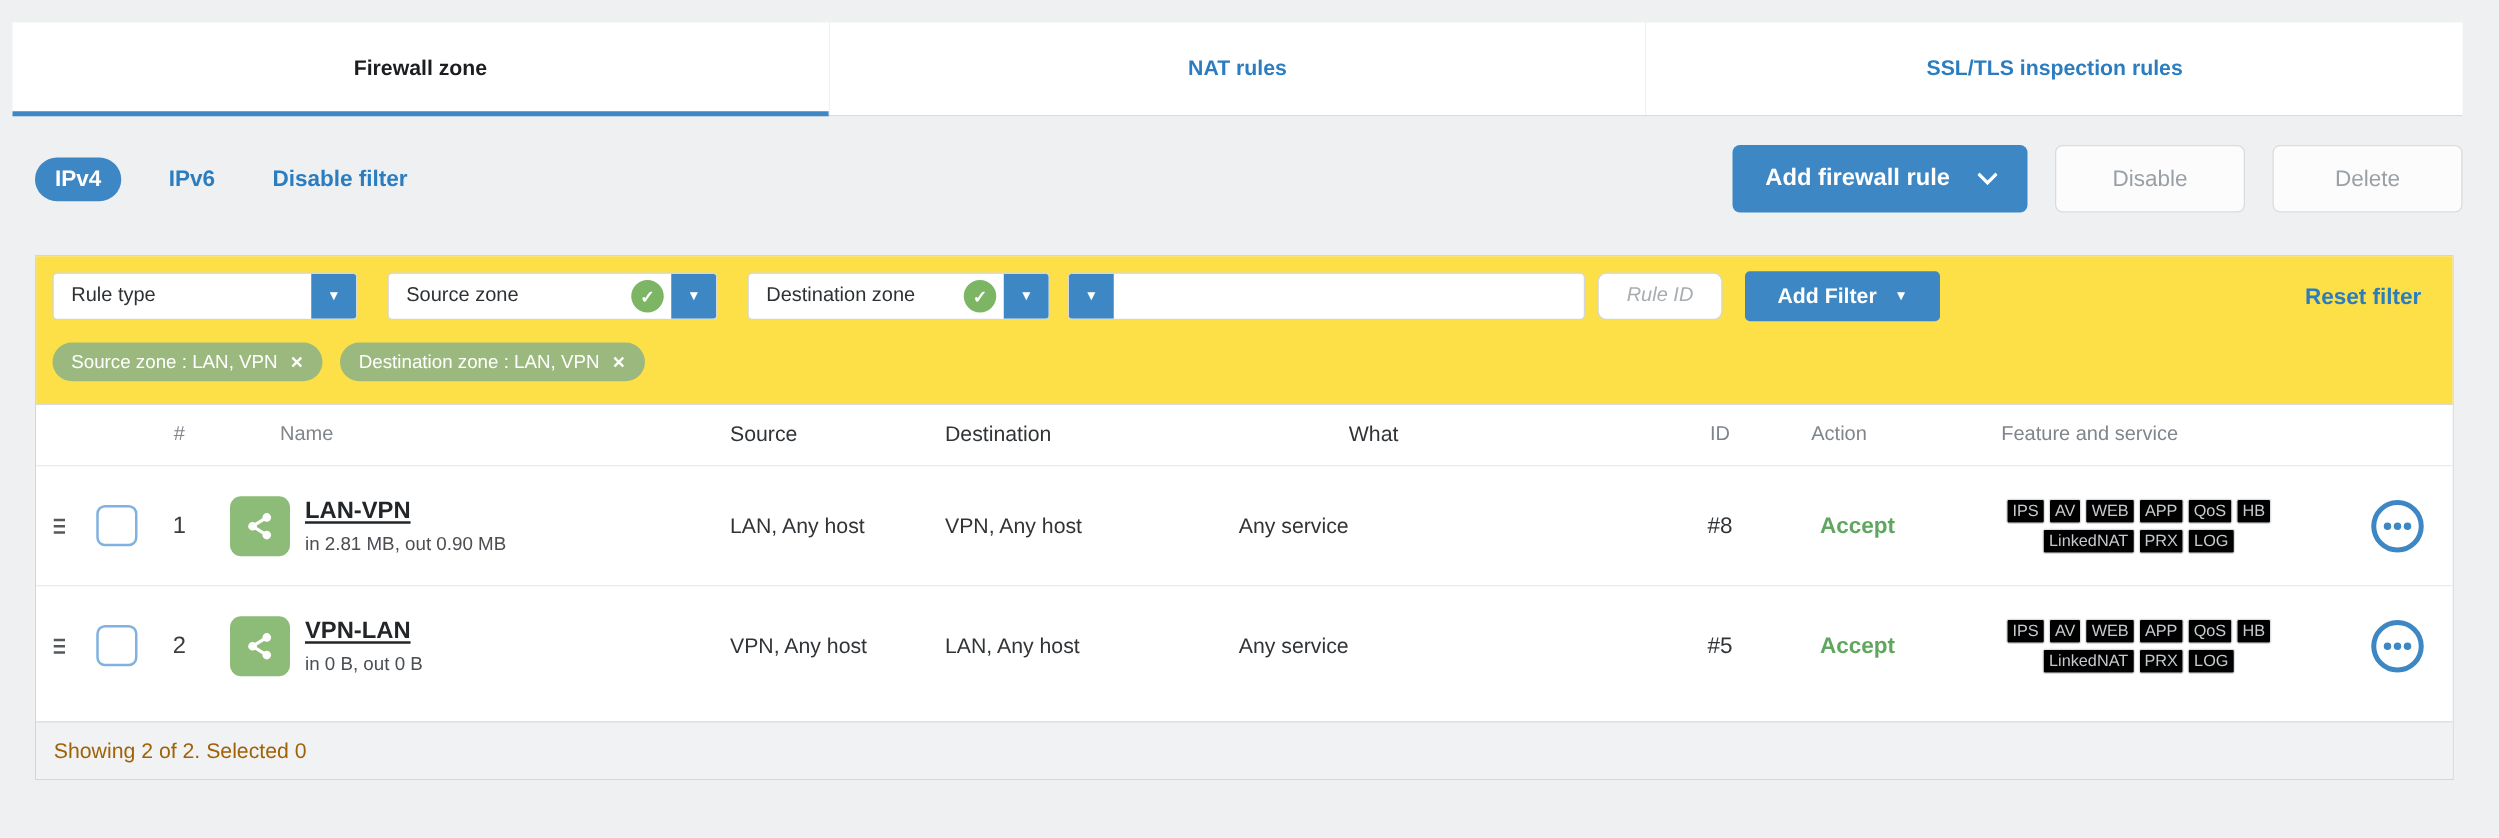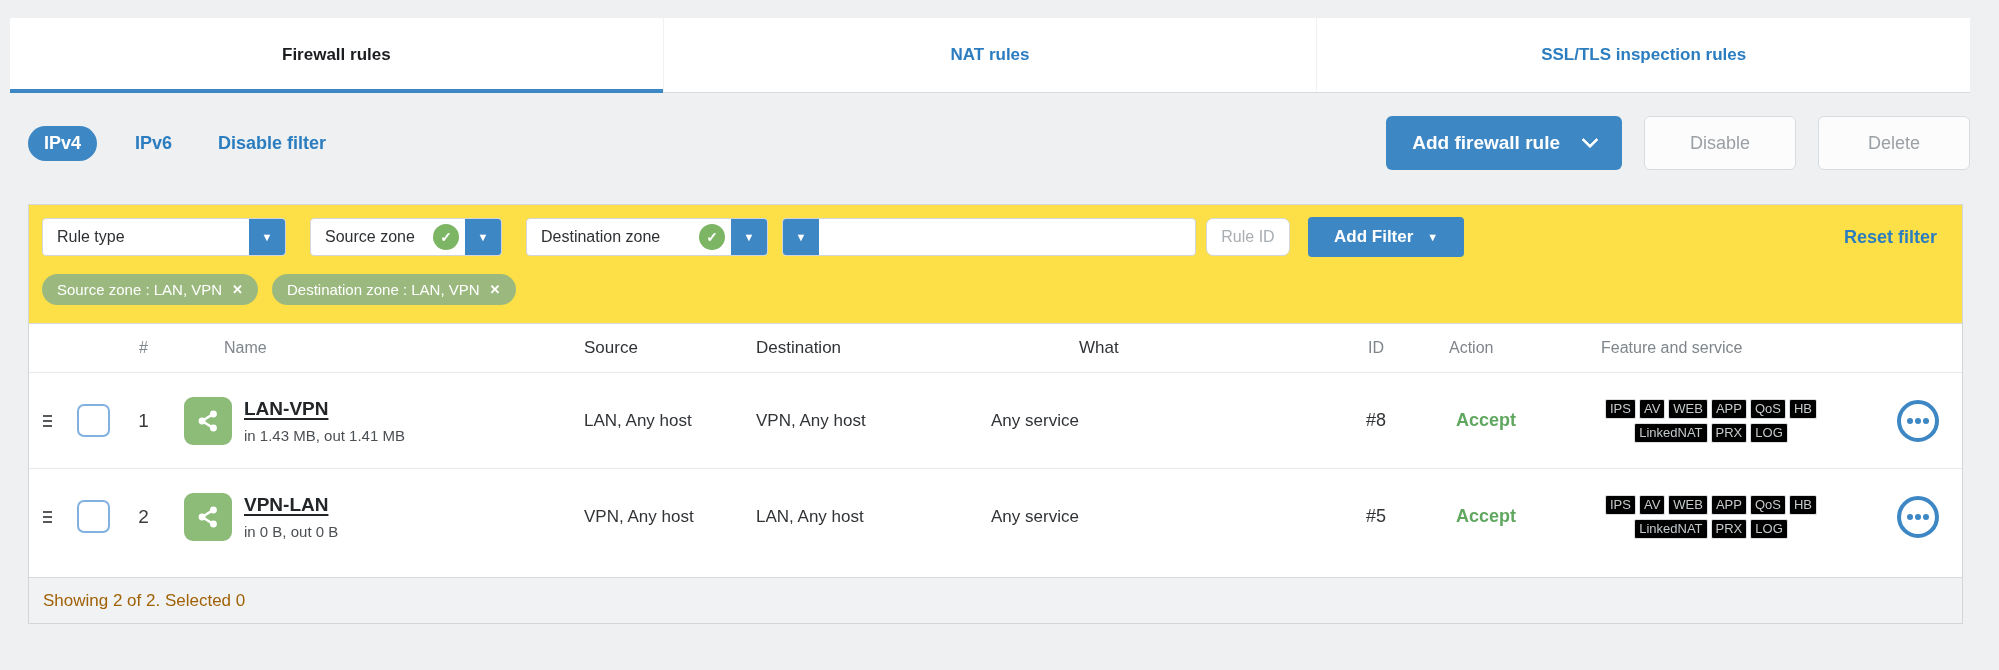--- a/index.html
+++ b/index.html
@@ -43,25 +43,25 @@
   .filter-row { display:flex; align-items:center; }
   .dd { display:flex; height:38px; background:#fff; border:1px solid #d2d6d9;
         border-radius:4px; align-items:center; overflow:hidden; cursor:pointer; }
   .dd-label { padding:0 14px; font-size:16px; color:#2e3134; flex:1; white-space:nowrap; }
   .dd-check { width:26px; height:26px; border-radius:50%; background:#7cb564; color:#fff;
               display:flex; align-items:center; justify-content:center; font-size:14px;
               font-weight:700; margin-right:6px; flex:none; }
   .dd-btn { width:36px; align-self:stretch; background:#3d87c4; display:flex;
             align-items:center; justify-content:center; flex:none; }
   .dd-btn span { color:#fff; font-size:11px; line-height:1; }
-  .w244{width:244px;margin-right:24px;} .w230{width:192px;margin-right:24px;}
+  .w244{width:244px;margin-right:24px;} .w230{width:264px;margin-right:24px;}
   .w242{width:242px;margin-right:14px;} .w414{width:414px;margin-right:10px;}
-  .input-ruleid { width:84px; height:38px; border:1px solid #d2d6d9; border-radius:7px;
+  .input-ruleid { width:100px; height:38px; border:1px solid #d2d6d9; border-radius:7px;
                   text-align:center; font-size:16px; color:#2e3134; background:#fff;
-                  margin-right:18px; outline:none; font-family:inherit; }
+                  margin-right:18px; outline:none; font-family:inherit;font-style:italic; }
   .input-ruleid::placeholder { color:#a8adb1; }
   .btn-addfilter { height:40px; background:#3d87c4; color:#fff; font-weight:700; font-size:17px;
                    border:none; border-radius:4px; padding:12px 26px; display:flex;
                    align-items:center; cursor:pointer; }
   .btn-addfilter span.tri { color:#fff; font-size:11px; margin-left:14px; line-height:1; }
   .reset { margin-left:auto; color:#2b7dc0; font-weight:700; font-size:18px;
            padding-right:12px; cursor:pointer; white-space:nowrap; }
 
   .chips { display:flex; gap:14px; margin-top:17px;text-align:center; }
   .chip { background:#9bb97e; color:#fff; font-size:15px; height:31px; display:flex;
@@ -116,21 +116,21 @@
   .tfoot { height:46px; background:#f1f2f3; border-top:1px solid #d8dbde; display:flex;
            align-items:center; padding-left:14px; font-size:17px; color:#a16207; }
   .rows-pad { height:13px; background:#fff; }
 </style>
 </head>
 <body>
 
 <div id="screen">
 
   <div class="tabbar">
-    <div class="tab active">Firewall rules</div>
+    <div class="tab active">Firewall zone</div>
     <div class="tab">NAT rules</div>
     <div class="tab">SSL/TLS inspection rules</div>
   </div>
 
   <div class="controls">
     <div class="pill">IPv4</div>
     <div class="linkbtn ml38">IPv6</div>
     <div class="linkbtn ml46">Disable filter</div>
     <div class="spacer"></div>
     <button class="btn-primary">
@@ -227,21 +227,21 @@
         <div class="rule-icon">
           <svg width="26" height="26" viewBox="0 0 24 24">
             <path d="M6.5 12 L17 5.5 M6.5 12 L17 18.5" stroke="#ffffff" stroke-width="2.4" fill="none"></path>
             <circle cx="17" cy="5.5" r="3.2" fill="#ffffff"></circle>
             <circle cx="17" cy="18.5" r="3.2" fill="#ffffff"></circle>
             <circle cx="6.5" cy="12" r="3.2" fill="#ffffff"></circle>
           </svg>
         </div>
         <div class="name-block">
           <span class="rule-name">LAN-VPN</span>
-          <div class="rule-traffic">in 1.43 MB, out 1.41 MB</div>
+          <div class="rule-traffic">in 2.81 MB, out 0.90 MB</div>
         </div>
       </div>
       <div class="col-source">LAN, Any host</div>
       <div class="col-dest">VPN, Any host</div>
       <div class="col-what">Any service</div>
       <div class="col-id">#8</div>
       <div class="col-action">Accept</div>
       <div class="col-feature">
         <div class="badge-line">
           <span class="badge">IPS</span>

